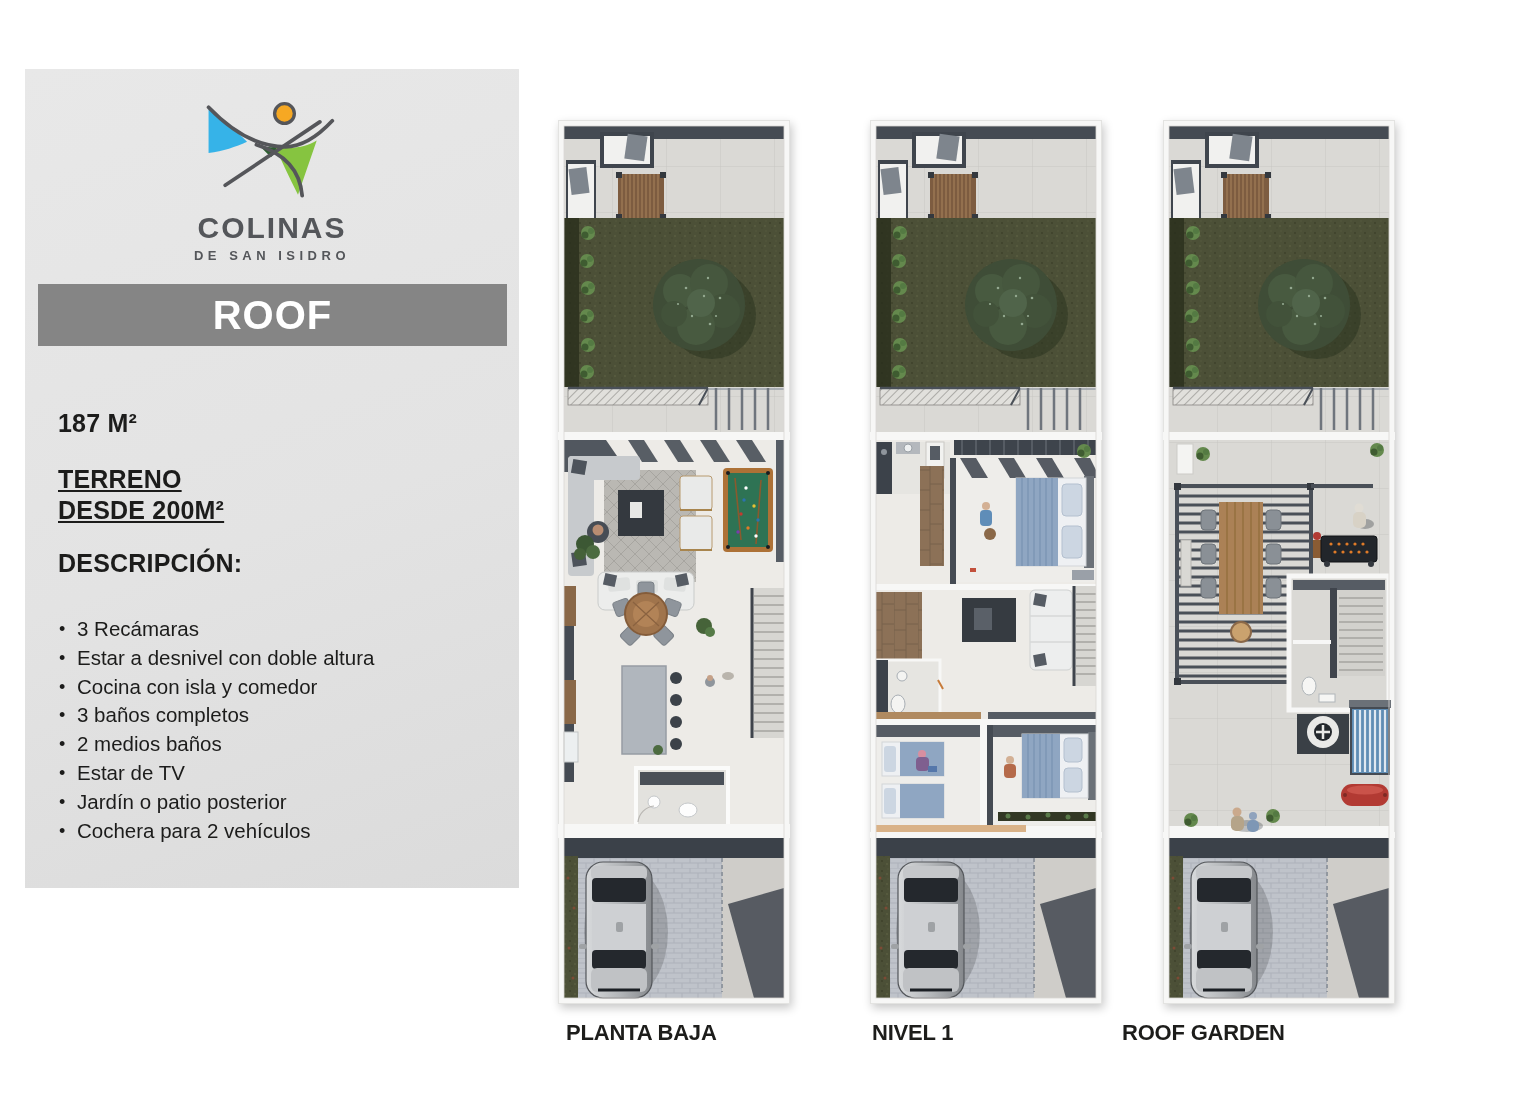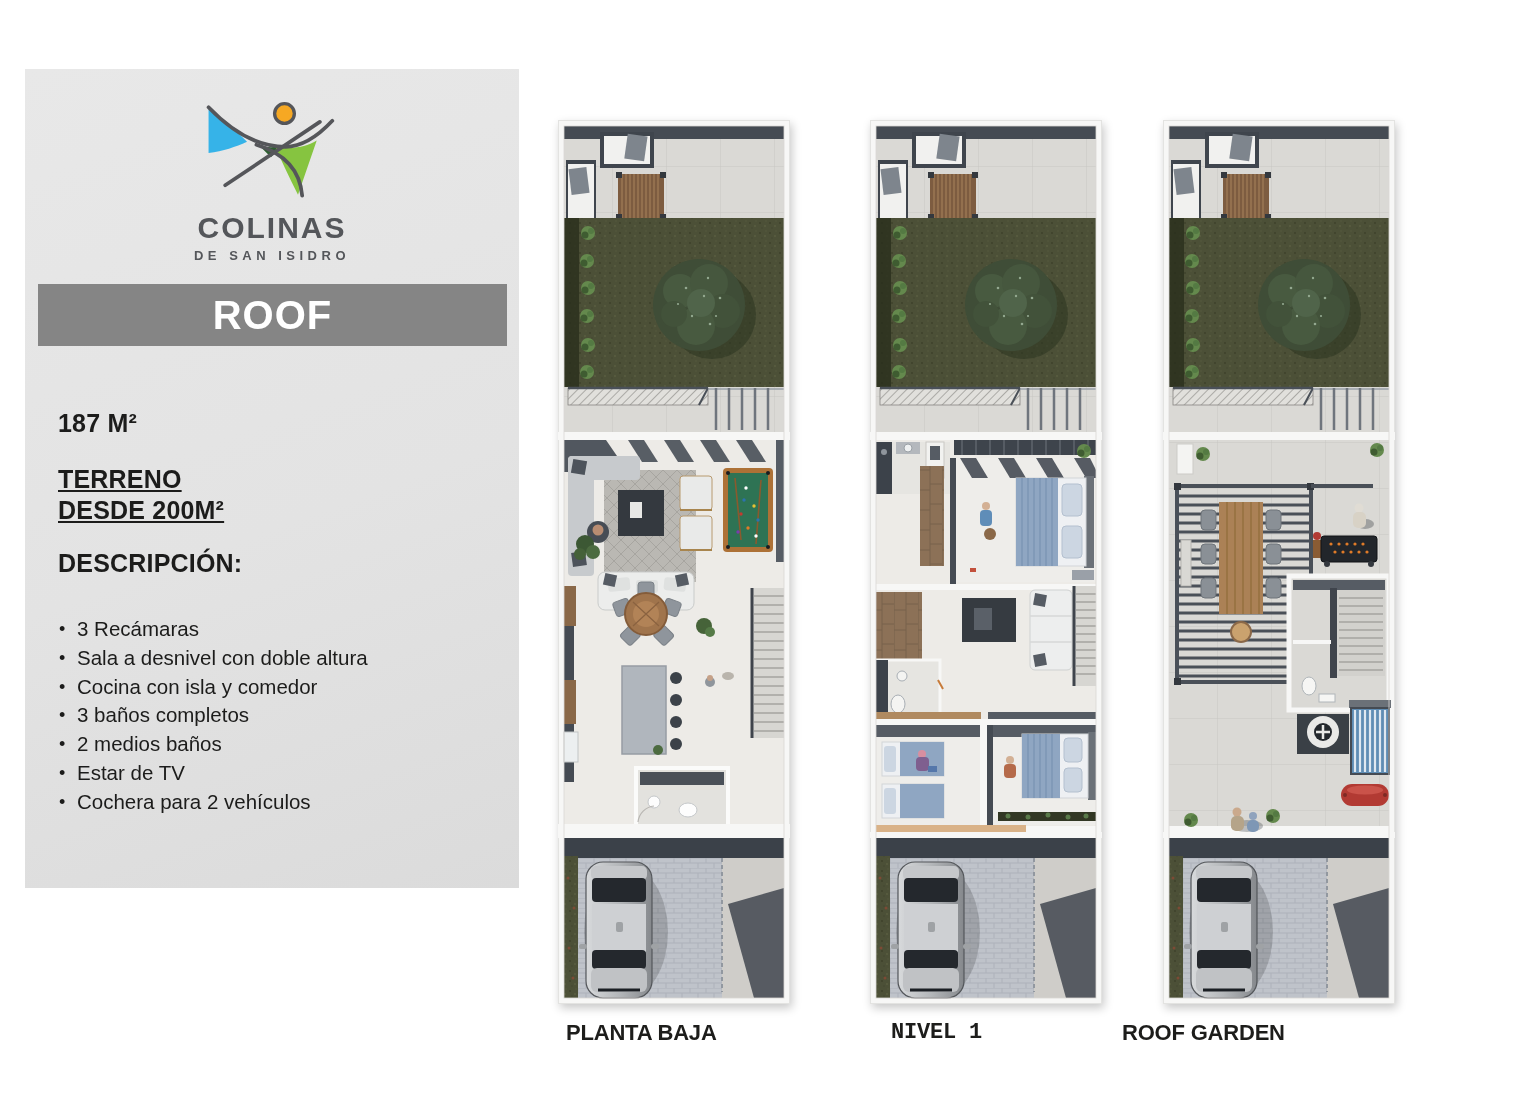--- a/index.html
+++ b/index.html
@@ -50,21 +50,21 @@
   #plan-card-1 { left:558px; }
   #plan-card-2 { left:870px; }
   #plan-card-3 { left:1163px; }
   .plan-card svg { display:block; }
 
   .plan-label {
     position:absolute; top:1020px; font-size:22px; font-weight:bold;
     color:#1d1d1b; letter-spacing:-0.2px;
   }
   #plan-label-1 { left:566px; }
-  #plan-label-2 { left:891px;font-family:Liberation Mono, monospace; }
+  #plan-label-2 { left:872px; }
   #plan-label-3 { left:1122px; }
 
   .defs-svg { position:absolute; width:0; height:0; }
 </style>
 </head>
 <body>
 
 <svg class="defs-svg" aria-hidden="true">
   <defs>
     <pattern id="tiles" width="54" height="46" patternUnits="userSpaceOnUse">
@@ -220,31 +220,32 @@
       </div>
       <div class="spec-block spec-block-2">
         <div class="spec-label">TERRENO</div>
         <div class="spec-value">DESDE 200M²</div>
       </div>
       <div class="desc-heading">DESCRIPCIÓN:</div>
       <ul class="features">
 
           <li><span>3 Recámaras</span></li>
 
-          <li><span>Sala a desnivel con doble altura</span></li>
+          <li><span>Estar a desnivel con doble altura</span></li>
 
           <li><span>Cocina con isla y comedor</span></li>
 
           <li><span>3 baños completos</span></li>
 
           <li><span>2 medios baños</span></li>
 
           <li><span>Estar de TV</span></li>
 
 
+          <li><span>Jardín o patio posterior</span></li>
 
           <li><span>Cochera para 2 vehículos</span></li>
         </ul>
     </div>
   </aside>
 
   <figure class="plan-card" id="plan-card-1">
     <svg width="232" height="884" viewBox="0 0 232 884">
       <rect x="0.5" y="0.5" width="231" height="883" fill="#f7f7f6" stroke="#e3e3e1"></rect>
       <use href="#plan-top"></use>

